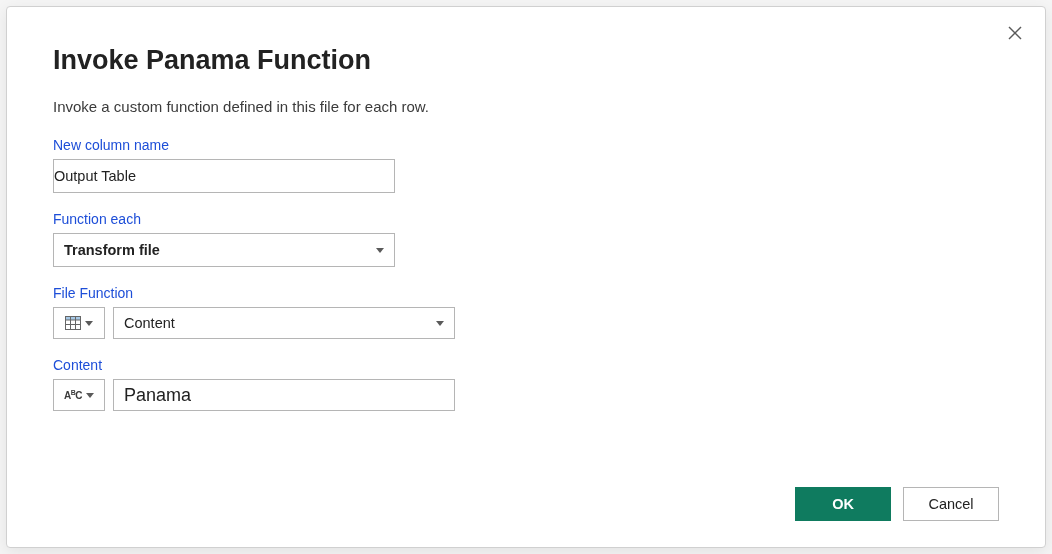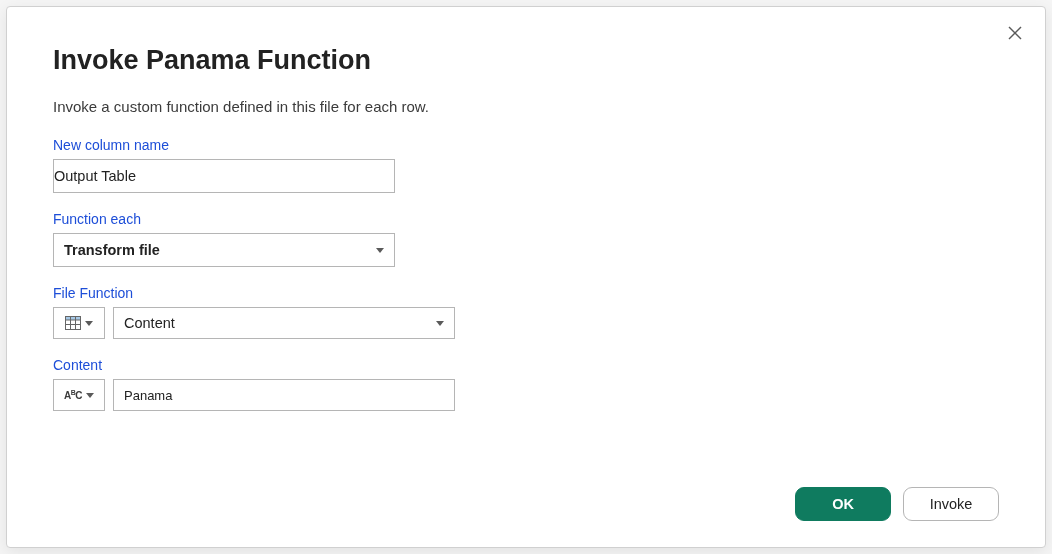--- a/index.html
+++ b/index.html
@@ -109,21 +109,21 @@
       padding: 0 10px;
       font-size: 14.5px;
       color: #222;
       cursor: pointer;
     }
     .value-input {
       width: 342px;
       height: 32px;
       border: 1px solid #b5b5b5;
       padding: 0 10px;
-      font-size: 13px;
+      font-size: 18px;
       color: #222;
       font-family: inherit;
       outline: none;
     }
     .footer {
       position: absolute;
       bottom: 26px;
       right: 46px;
       display: flex;
       gap: 12px;
@@ -133,21 +133,21 @@
       height: 34px;
       border: 1px solid #b5b5b5;
       background: #fff;
       font-size: 14.5px;
       color: #222;
       font-family: inherit;
       cursor: pointer;
       display: flex;
       align-items: center;
       justify-content: center;
-      border-radius: 9px;
+      border-radius: 0;
     }
     .btn-primary {
       background: #0f7b5f;
       border-color: #0f7b5f;
       color: #fff;
       font-weight: 600;
     }
     .icon-table { display: block; }
     .icon-abc {
       font-size: 10px;
@@ -212,16 +212,16 @@
       <div class="type-dropdown">
         <span class="icon-abc">A<sup>B</sup>C</span>
         <span class="caret-down"></span>
       </div>
       <input type="text" class="value-input" value="Panama" style="">
     </div>
   </div>
 
   <div class="footer">
     <button class="btn btn-primary">OK</button>
-    <button class="btn">Invoke</button>
+    <button class="btn">Cancel</button>
   </div>
 
 </div>
 
 </body></html>

